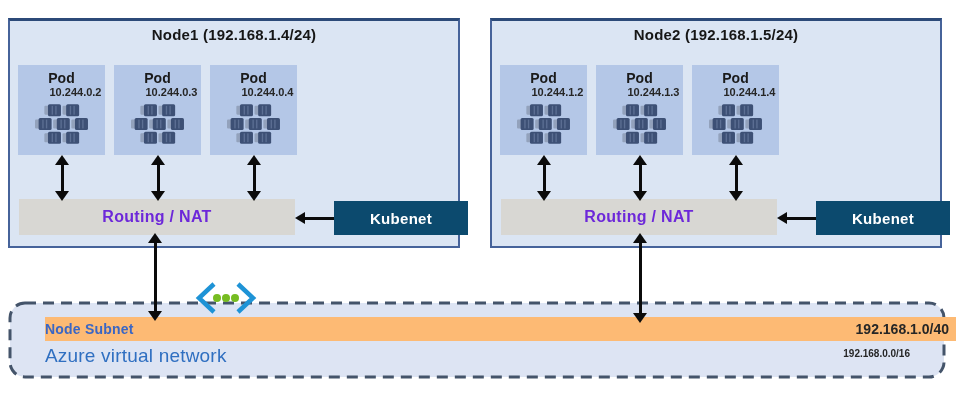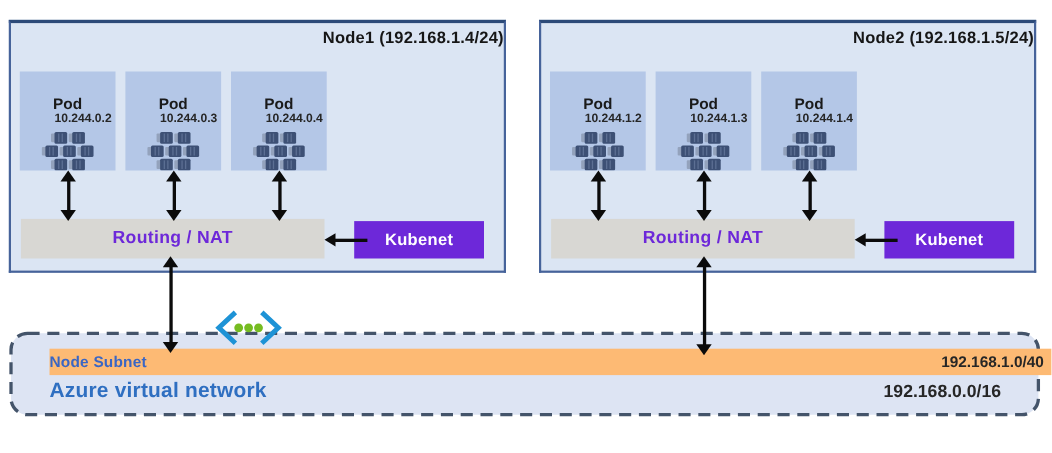--- a/index.html
+++ b/index.html
@@ -12,43 +12,43 @@
   }
 
   
   .node {
     position:absolute; top:18px; width:452px; height:230px;
     background:#dbe5f3; border:2px solid #46639a; border-top:3px solid #2c4a78;
   }
   .node1 { left:8px; }
   .node2 { left:490px;padding-left:16px; }
   .node-title {
-    position:absolute; top:5px; left:0; width:100%; text-align:right;
+    position:absolute; top:5px; left:0; width:100%; text-align:center;
     font-size:15px; font-weight:700; color:#161616; letter-spacing:.2px;
   }
 
   
   .pod {
     position:absolute; top:44px; width:87px; height:90px;
     background:#b4c7e7; display:flex; flex-direction:column; align-items:center;
   }
   .pod-a { left:8px; } .pod-b { left:104px; } .pod-c { left:200px; }
-  .pod-label { margin-top:22px; font-size:14px; font-weight:700; color:#1a1a1a; line-height:15px; }
+  .pod-label { margin-top:6px; font-size:14px; font-weight:700; color:#1a1a1a; line-height:15px; }
   .pod-ip   { font-size:11px; font-weight:700; color:#262626; line-height:13px;margin-left:28px; }
   .pod-icon { margin-top:5px; width:54px; height:40px; }
 
   
   .routing {
     position:absolute; left:9px; top:178px; width:276px; height:36px;
     background:#d8d7d3; display:flex; align-items:center; justify-content:center;
     font-size:16px; font-weight:700; color:#6d28d9; letter-spacing:.3px;
   }
   .kubenet {
-    position:absolute; left:312px; top:180px; width:118px; height:34px;
-    background:#6d28d9; display:flex; align-items:center; justify-content:center;
+    position:absolute; left:324px; top:180px; width:134px; height:34px;
+    background:#0c4a6e; display:flex; align-items:center; justify-content:center;
     font-size:15px; font-weight:700; color:#ffffff; letter-spacing:.3px;
   }
 
   
   .varrow { position:absolute; width:14px; z-index:5; }
   .varrow .line { position:absolute; left:5.5px; top:7px; bottom:7px; width:3px; background:#0b0b0b; }
   .varrow::before {
     content:""; position:absolute; top:0; left:0;
     border-left:7px solid transparent; border-right:7px solid transparent;
     border-bottom:10px solid #0b0b0b;
@@ -79,25 +79,25 @@
     position:absolute; left:37px; top:16px; width:954px; height:24px;
     background:#fdba74; display:flex; align-items:center; justify-content:flex-start;
   }
   .subnet-label { font-size:14px; font-weight:700; color:#3a66c4; letter-spacing:.2px; }
   .subnet-cidr {
     position:absolute; right:50px; top:0; height:24px; line-height:24px;
     font-size:14px; font-weight:700; color:#262626;
   }
   .vnet-label {
     position:absolute; left:37px; top:44px;
-    font-size:19px; font-weight:700; color:#2f6fc1; letter-spacing:.2px;
+    font-size:19px; font-weight:400; color:#2f6fc1; letter-spacing:.2px;
   }
   .vnet-cidr {
     position:absolute; right:36px; top:47px;
-    font-size:16px; font-weight:700; color:#262626;
+    font-size:10px; font-weight:700; color:#262626;
   }
 
   .vnet-icon { position:absolute; left:190px; top:280px; width:72px; height:36px; z-index:6; }
 
   .defs-holder { position:absolute; width:0; height:0; overflow:hidden; }
 </style>
 </head>
 <body>
 
 <div class="canvas">

